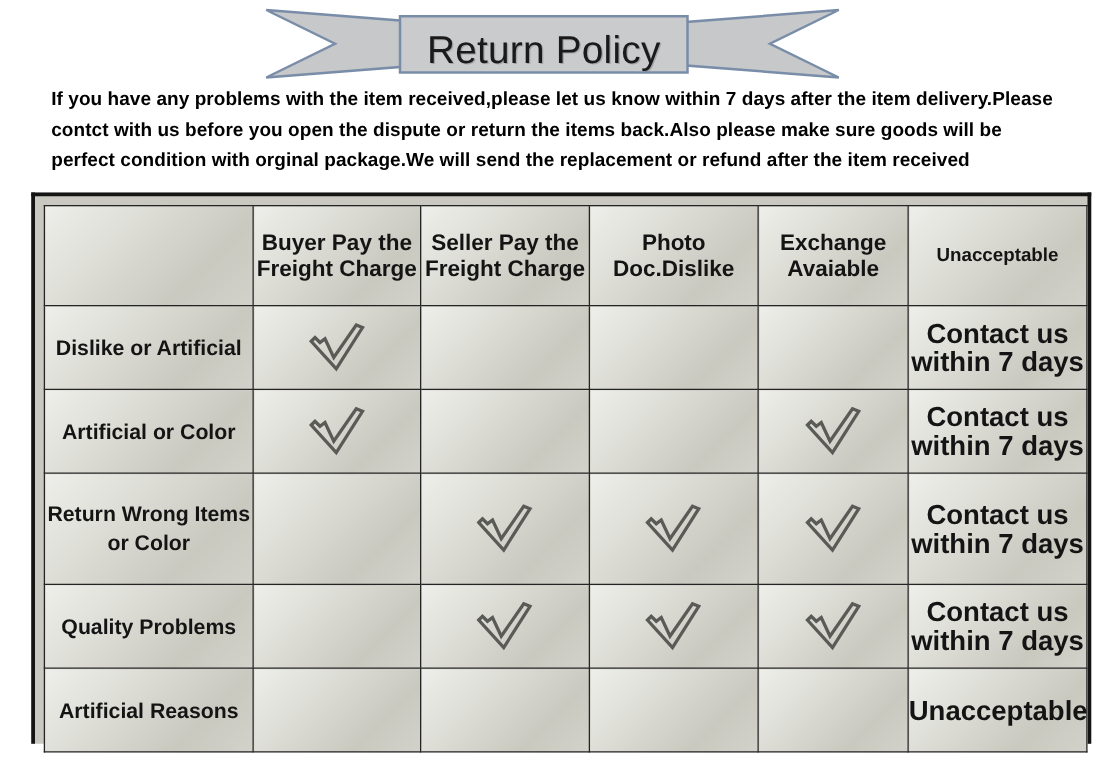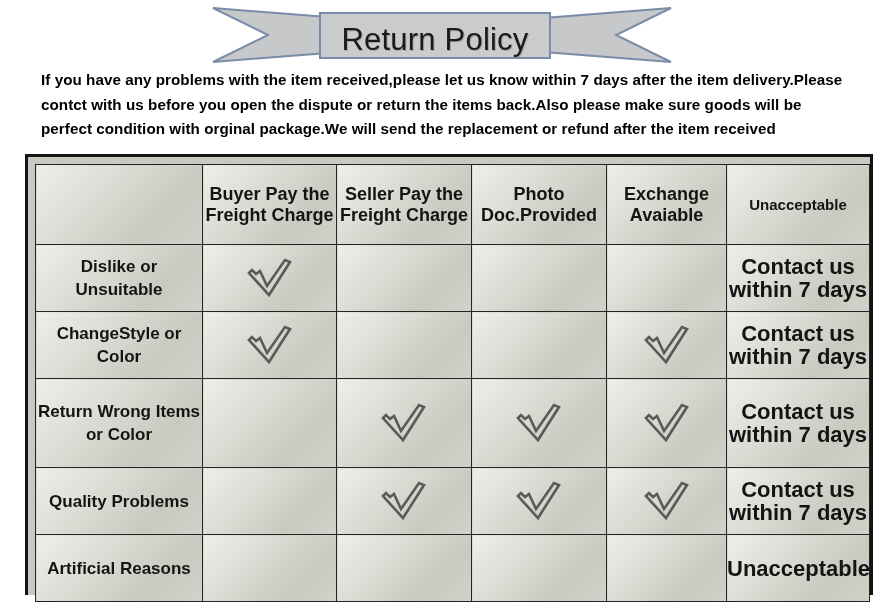--- a/index.html
+++ b/index.html
@@ -177,38 +177,38 @@
             <col class="c2">
           <col class="c3">
             <col class="c4">
             <col class="c5">
         </colgroup>
         <thead>
           <tr>
             <th class="corner"></th>
             <th class="colhead">Buyer Pay the Freight Charge</th>
             <th class="colhead">Seller Pay the Freight Charge</th>
-            <th class="colhead">Photo Doc.Provided</th>
+            <th class="colhead">Photo Doc.Dislike</th>
             <th class="colhead">Exchange Avaiable</th>
             <th class="colhead small">Unacceptable</th>
           </tr>
         </thead>
         <tbody>
           <tr class="r0">
-            <td class="rowlabel">Dislike or Unsuitable</td>
+            <td class="rowlabel">Dislike or Artificial</td>
             <td><span class="tick"><svg width="46" height="40" viewBox="0 0 46 40" xmlns="http://www.w3.org/2000/svg">
                     <path d="M2 15 L5 12 L9 16 L13 13 L20 28 L38 2 L43 4 L22 37 Z" fill="none" stroke="#5a5a57" stroke-width="2.6" stroke-linejoin="miter" stroke-linecap="butt"></path>
                   </svg></span></td>
             <td class="blank-cell"></td>
             <td class="blank-cell"></td>
             <td class="blank-cell"></td>
             <td class="comm">Contact us within 7 days</td>
           </tr>
           <tr class="r1">
-            <td class="rowlabel">ChangeStyle or Color</td>
+            <td class="rowlabel">Artificial or Color</td>
             <td><span class="tick"><svg width="46" height="40" viewBox="0 0 46 40" xmlns="http://www.w3.org/2000/svg">
                     <path d="M2 15 L5 12 L9 16 L13 13 L20 28 L38 2 L43 4 L22 37 Z" fill="none" stroke="#5a5a57" stroke-width="2.6" stroke-linejoin="miter" stroke-linecap="butt"></path>
                   </svg></span></td>
             <td class="blank-cell"></td>
             <td class="blank-cell"></td>
             <td><span class="tick"><svg width="46" height="40" viewBox="0 0 46 40" xmlns="http://www.w3.org/2000/svg">
                     <path d="M2 15 L5 12 L9 16 L13 13 L20 28 L38 2 L43 4 L22 37 Z" fill="none" stroke="#5a5a57" stroke-width="2.6" stroke-linejoin="miter" stroke-linecap="butt"></path>
                   </svg></span></td>
             <td class="comm">Contact us within 7 days</td>
           </tr>

